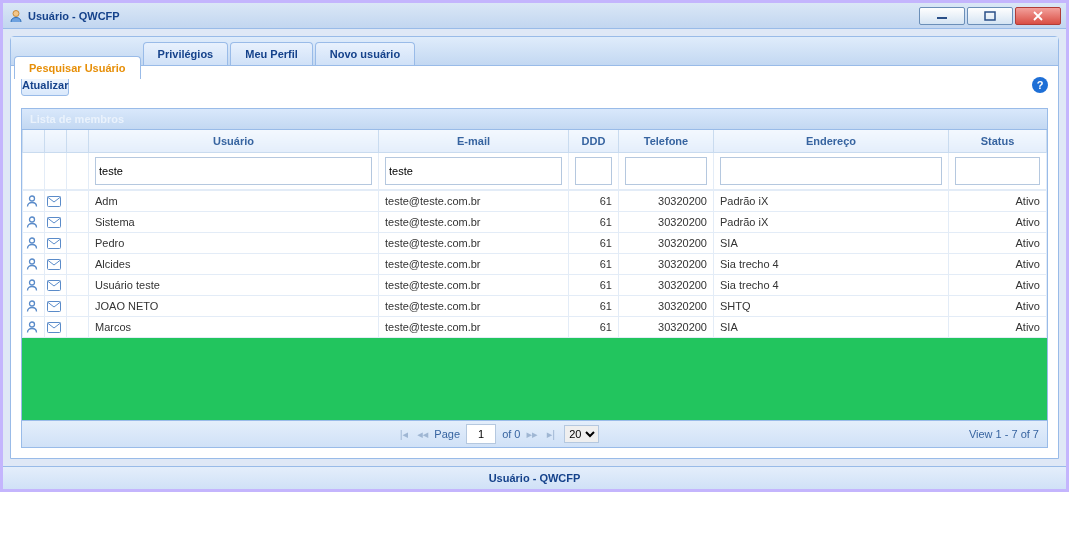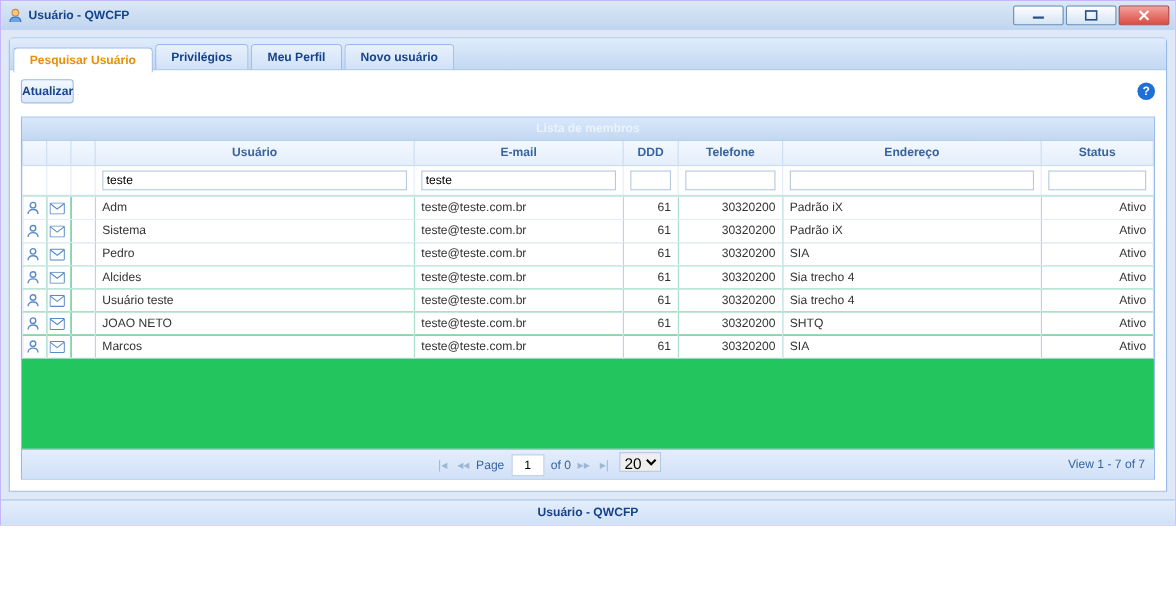--- a/index.html
+++ b/index.html
@@ -1,44 +1,44 @@
 <!DOCTYPE html>
 <html><head>
 <meta charset="utf-8">
 <style>
   html,body{margin:0;padding:0;font-family:Tahoma,Arial,sans-serif;font-size:11px;background:#fff;color:#15428b;}
-  .window{width:1069px;border:1px solid #c4b5fd;background:#fff;box-sizing:border-box;}
+  .window{width:1069px;border:3px solid #c4b5fd;background:#fff;box-sizing:border-box;}
   .titlebar{height:25px;background:linear-gradient(#dae7f6,#c2d6f0);border-bottom:1px solid #99bbe8;display:flex;align-items:center;padding:0 5px;}
   .titlebar .ticon{width:16px;height:16px;display:inline-flex;align-items:center;justify-content:center;margin-right:4px;}
   .titlebar .title{font-weight:bold;color:#15428b;flex:1;}
   .winbtn{width:44px;height:16px;margin-left:2px;border:1px solid #6b8fb8;border-radius:2px;background:linear-gradient(#fefefe,#d5e4f3);display:inline-flex;align-items:center;justify-content:center;color:#2a4f88;}
   .winbtn.close{background:linear-gradient(#f3a09b,#d94e44);border-color:#b03c36;color:#fff;}
   .body{padding:7px;background:#dfe8f6;}
   .tabs{border:1px solid #99bbe8;border-radius:4px 4px 0 0;background:#fff;}
   .tabstrip{height:28px;background:linear-gradient(#dfecfb,#c3d8f2);border-bottom:1px solid #99bbe8;display:flex;align-items:flex-end;padding:0 3px;}
   .tab{padding:5px 14px;border:1px solid #99bbe8;border-bottom:none;margin-right:2px;border-radius:4px 4px 0 0;background:linear-gradient(#e8f1fd,#d0e1f7);color:#15428b;font-weight:bold;cursor:pointer;}
-  .tab.active{background:#fff;color:#e78f08;position:relative;top:3px;}
+  .tab.active{background:#fff;color:#e78f08;position:relative;top:14px;}
   .tabbody{padding:8px 10px 10px 10px;background:#fff;}
   .toolbar{display:flex;align-items:center;}
   .btn{display:inline-block;padding:4px 0;border:1px solid #99bbe8;border-radius:3px;background:linear-gradient(#f3f8fe,#d9e8fb);color:#15428b;font-weight:bold;cursor:pointer;}
   .spacer{flex:1;}
   .help{width:16px;height:16px;border-radius:8px;background:#1e6fd6;color:#fff;font-weight:bold;display:flex;align-items:center;justify-content:center;cursor:pointer;}
   .grid{margin-top:12px;border:1px solid #99bbe8;}
-  .grid-title{background:linear-gradient(#d9e8fb,#c3d8f2);color:#eaf2fc;font-weight:bold;padding:4px 8px;border-bottom:1px solid #99bbe8;text-align:center;}
+  .grid-title{background:linear-gradient(#d9e8fb,#c3d8f2);color:#eaf2fc;font-weight:bold;padding:4px 8px;border-bottom:1px solid #99bbe8;}
   table{width:100%;border-collapse:collapse;table-layout:fixed;}
   th{background:linear-gradient(#f3f8fe,#e4eefb);border:1px solid #c9dbef;border-top:none;color:#3764a0;font-weight:bold;padding:5px 4px;text-align:center;margin-left:12px;}
   td{border:1px solid #e3ecf7;padding:4px 6px;color:#333;background:#fff;white-space:nowrap;overflow:hidden;text-overflow:ellipsis;}
   td.num{text-align:right;padding-left:28px;}
   td.icon{text-align:center;padding:2px;}
-  .filter input{width:100%;box-sizing:border-box;border:1px solid #b5c8df;height:18px;padding:1px 3px;font-size:11px;}
+  .filter input{width:100%;box-sizing:border-box;border:1px solid #b5c8df;height:28px;padding:1px 3px;font-size:11px;}
   .rows-wrap{height:230px;overflow:auto;background:#22c55e;}
   .paging{height:26px;background:linear-gradient(#e4eefb,#d0e1f7);border-top:1px solid #99bbe8;display:flex;align-items:center;padding:0 8px;color:#3764a0;}
   .paging .pbtn{color:#9fb6d3;margin:0 3px;cursor:pointer;}
   .paging input{width:24px;height:16px;border:1px solid #b5c8df;text-align:center;font-size:11px;margin:0 3px;}
-  .paging select{height:18px;border:1px solid #b5c8df;font-size:14px;margin:0 3px;}
+  .paging select{height:18px;border:1px solid #b5c8df;font-size:11px;margin:0 3px;}
   .footer{background:linear-gradient(#e4eefb,#d0e1f7);border-top:1px solid #99bbe8;text-align:center;padding:5px 0;font-weight:bold;color:#15428b;}
   svg{display:block;}
 </style>
 </head>
 <body>
 
 <div class="window">
 
   <div class="titlebar">
     <span class="ticon">

